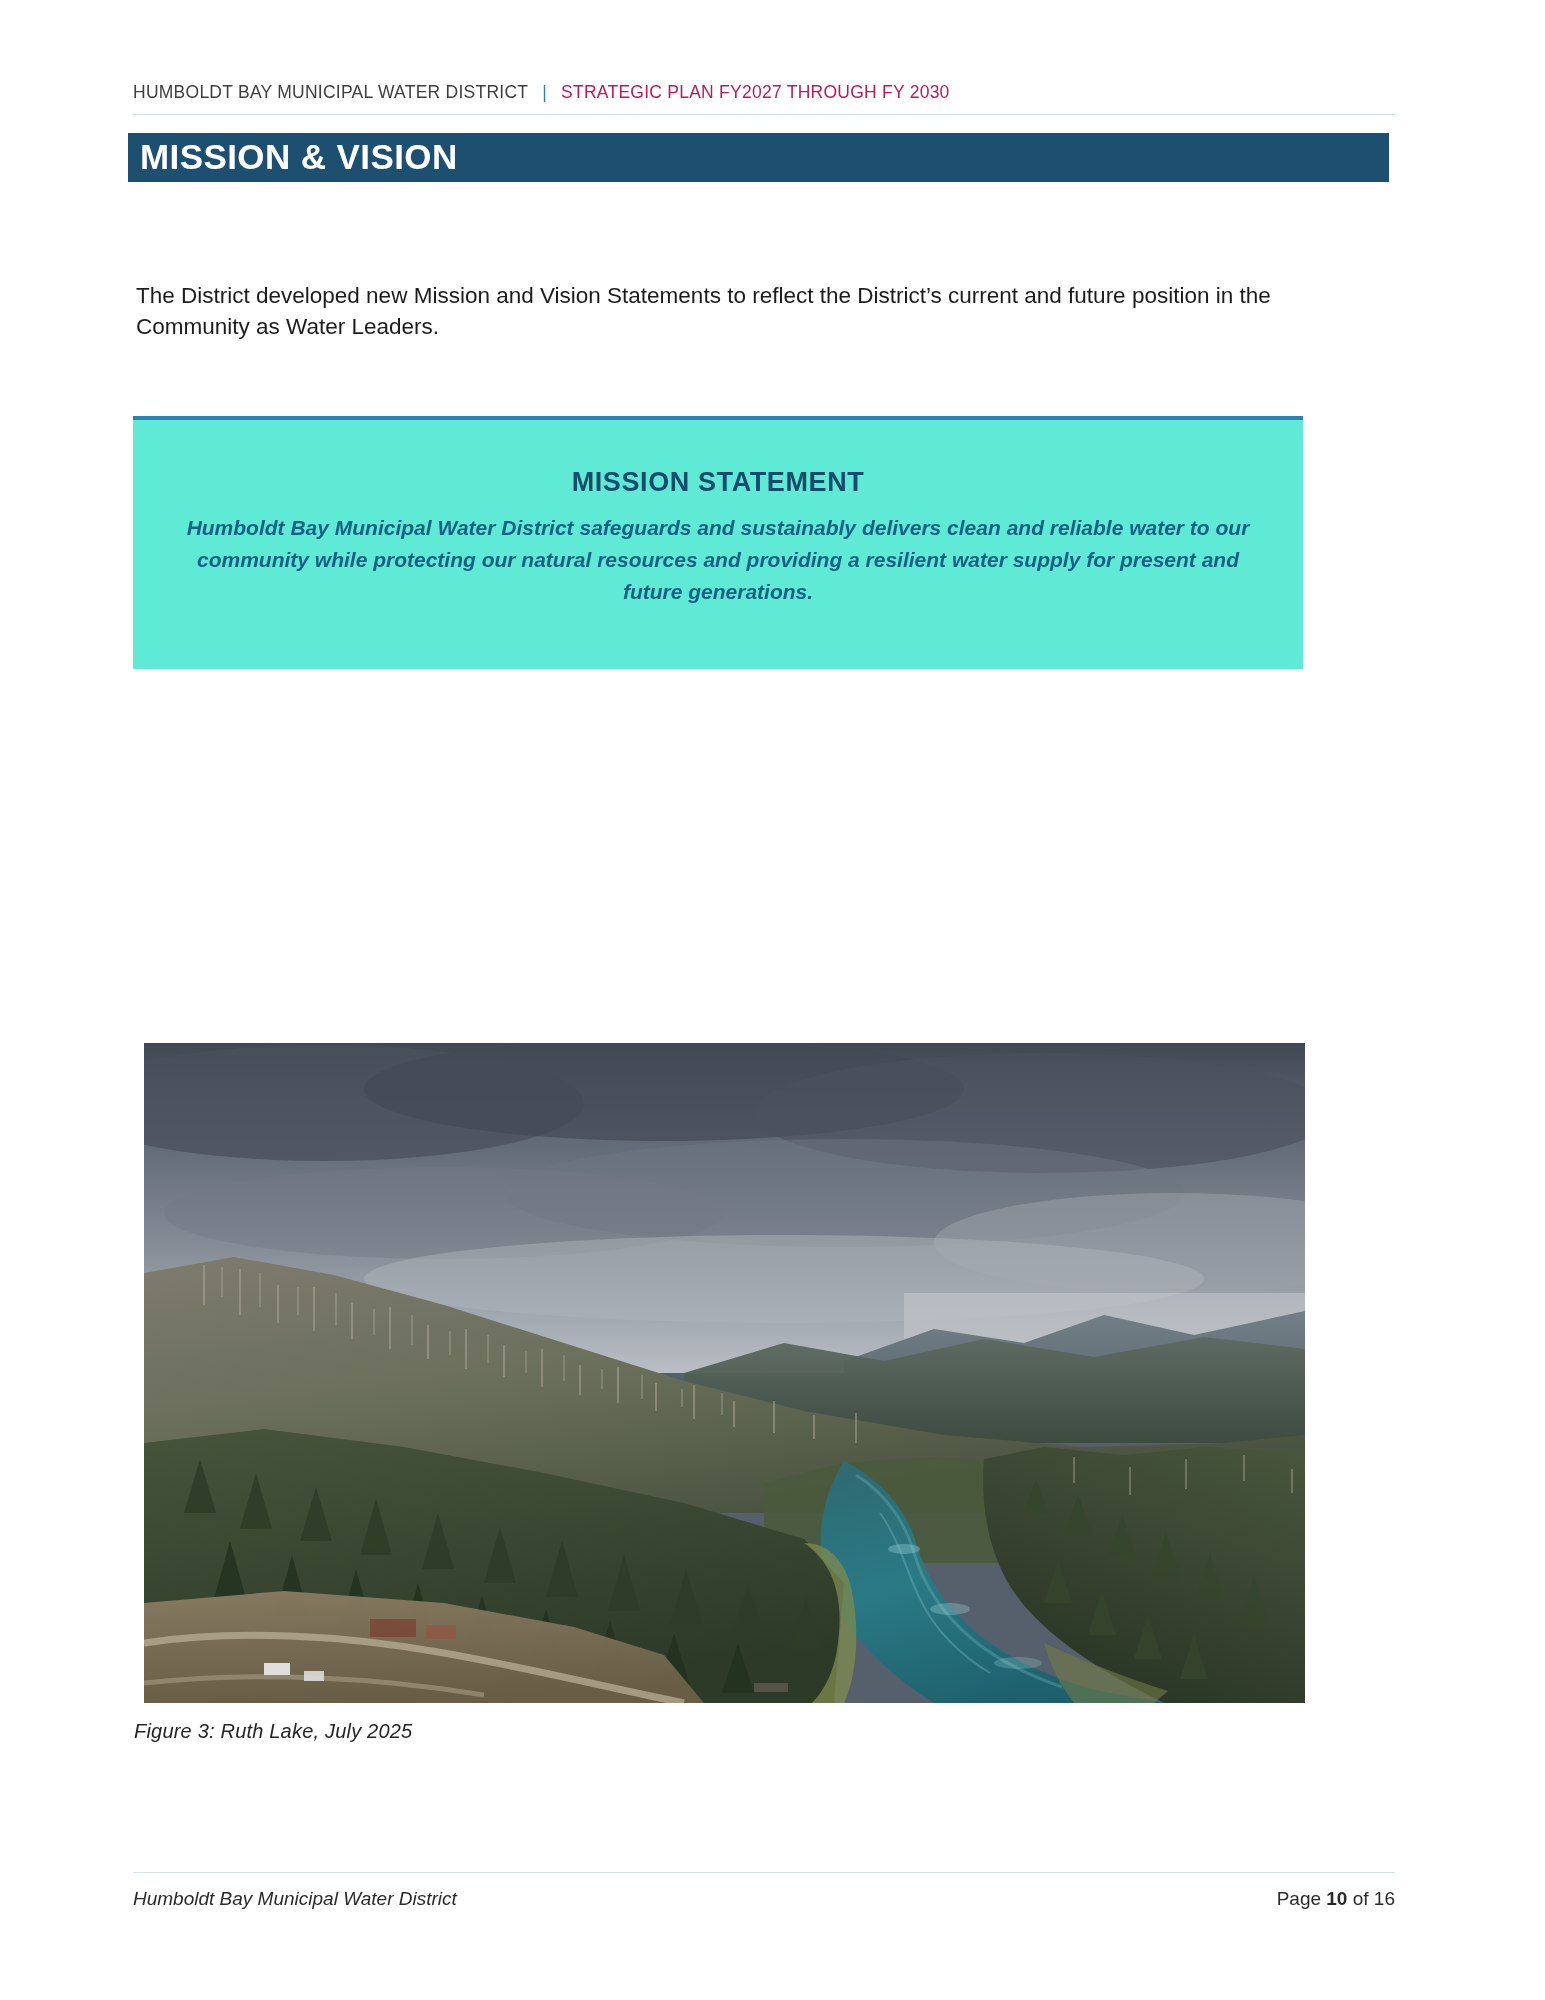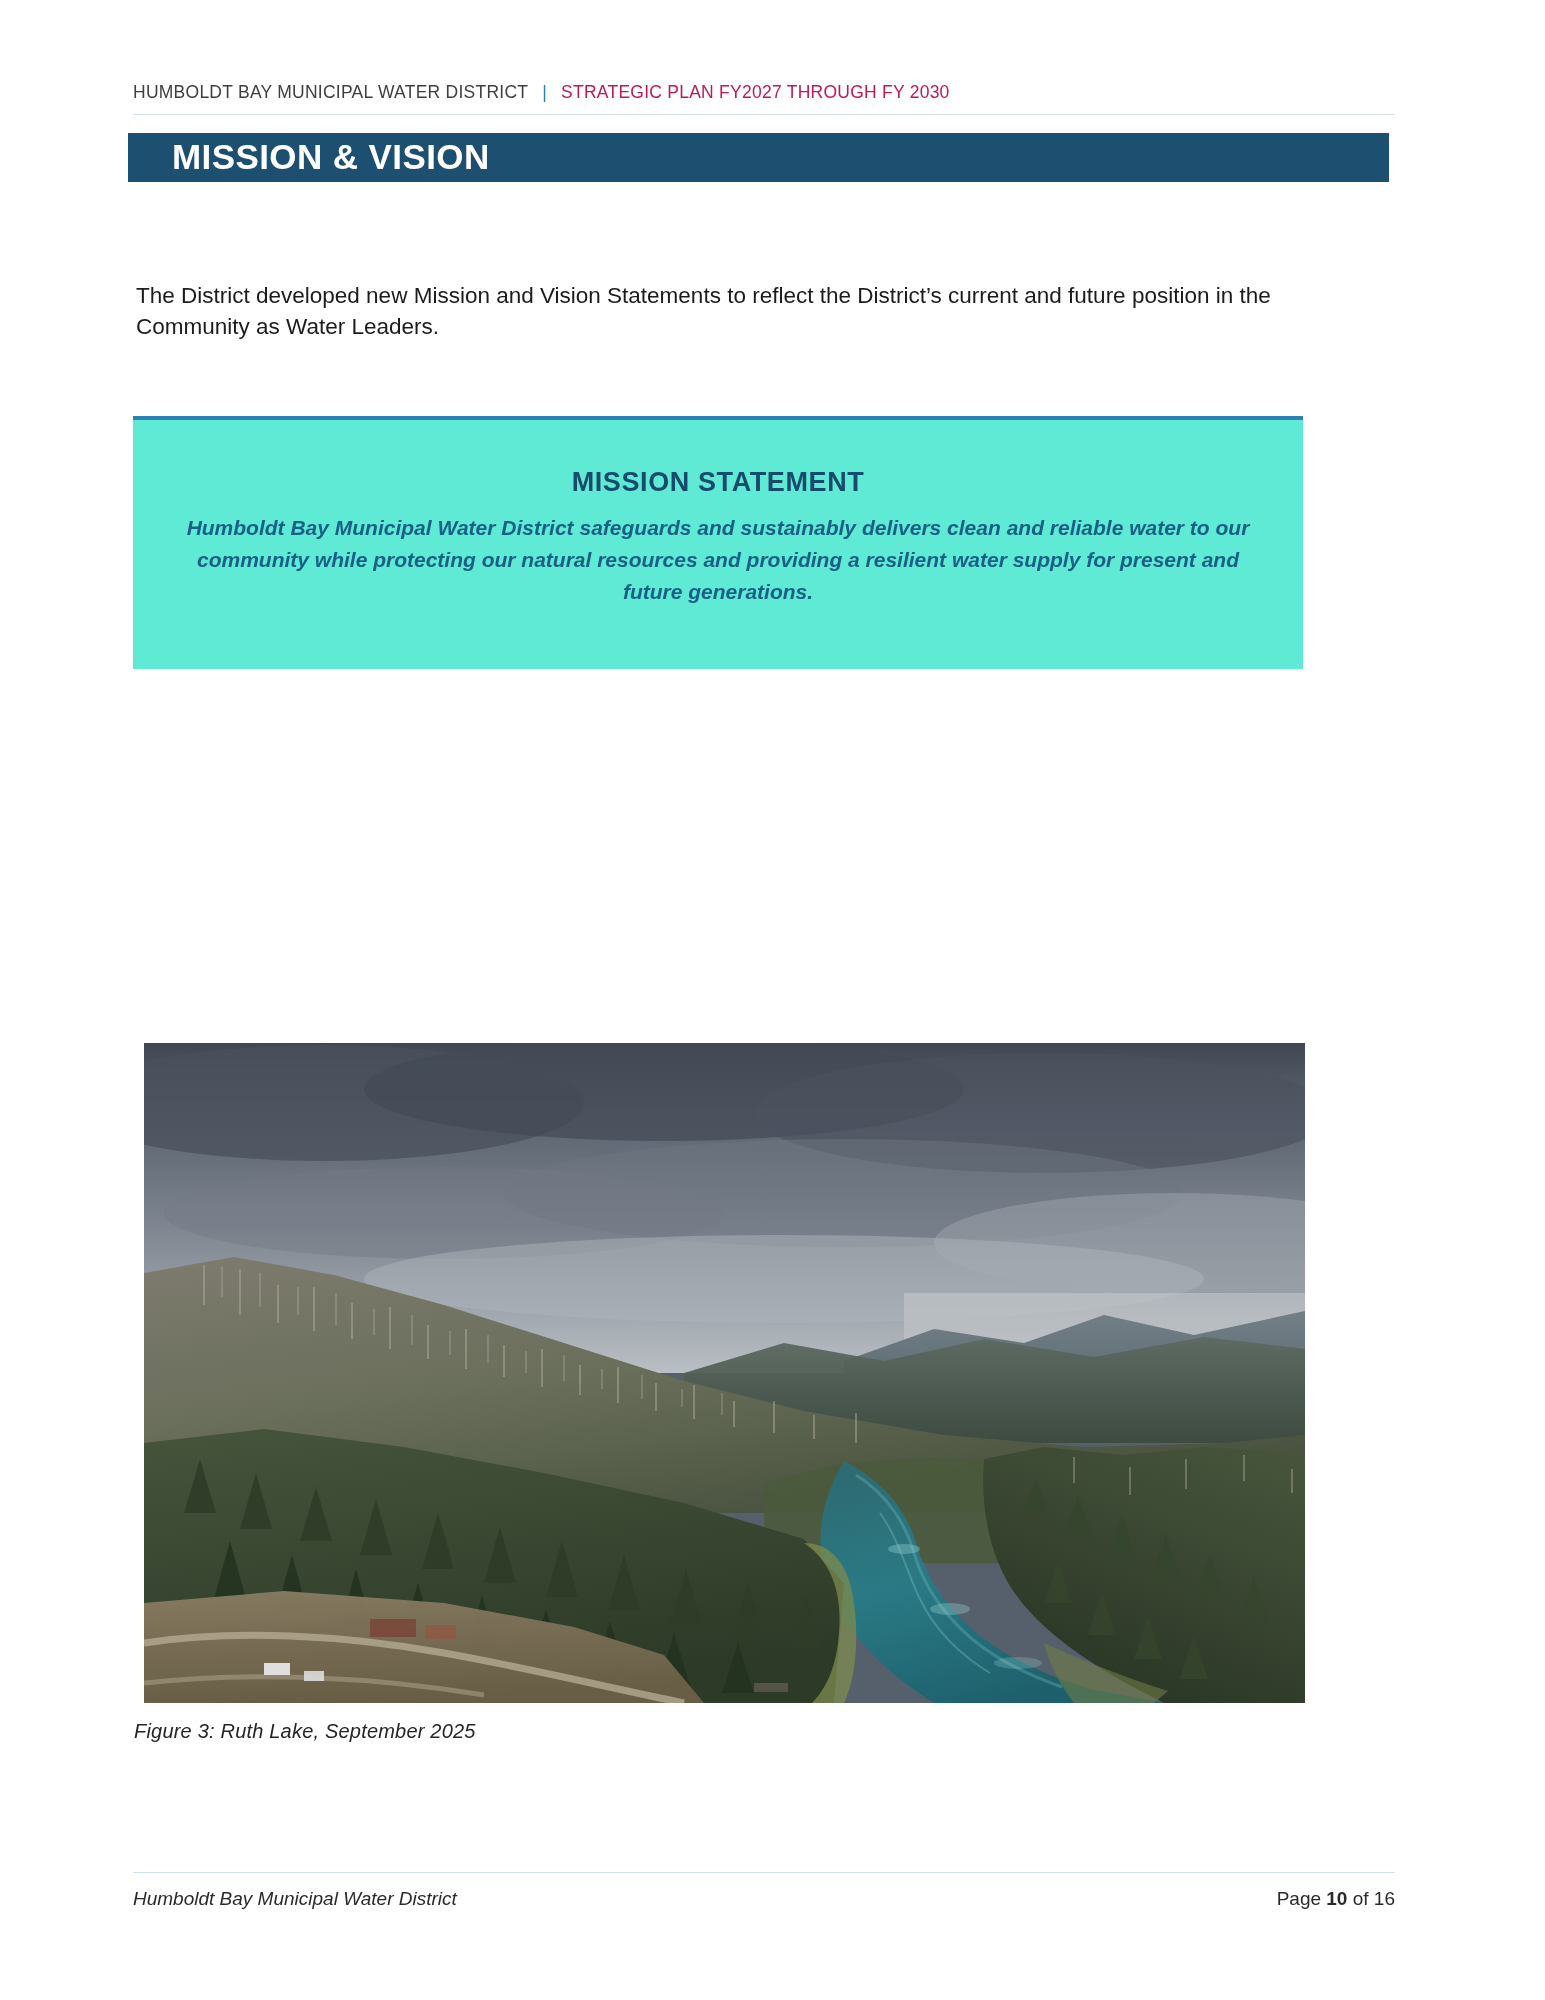--- a/index.html
+++ b/index.html
@@ -64,21 +64,20 @@
     align-items: center;
   }
   .title-banner-text {
     color: #ffffff;
     font-size: 35px;
     font-weight: bold;
     letter-spacing: 0.4px;
     padding-left: 12px;
     line-height: 1;
     margin-top: -2px;
-    margin-left: 32px;
   }
   
   .intro {
     position: absolute;
     left: 136px;
     top: 257px;
     width: 1210px;
     font-size: 22.5px;
     line-height: 31px;
     color: #1c1c1c;
@@ -344,21 +343,21 @@
         <rect x="282" y="582" width="30" height="14" fill="#8d5a46" opacity="0.9"></rect>
         <rect x="120" y="620" width="26" height="12" fill="#e6e6e6" opacity="0.95"></rect>
         <rect x="160" y="628" width="20" height="10" fill="#dcdcdc" opacity="0.9"></rect>
         <rect x="610" y="640" width="34" height="9" fill="#5d5a50" opacity="0.8"></rect>
 
         <path d="M660,500 C690,520 700,556 694,600 C690,632 678,650 668,660 L700,660 C714,630 716,580 706,540 C698,514 682,500 660,500 Z" fill="#7f8b4e" opacity="0.75"></path>
         <path d="M900,600 C940,618 980,634 1024,648 L1010,660 L930,660 C916,642 906,622 900,600 Z" fill="#6f7b46" opacity="0.6"></path>
       </svg>
     </div>
   </div>
-  <div class="figure-caption">Figure 3: Ruth Lake, September 2025</div>
+  <div class="figure-caption">Figure 3: Ruth Lake, July 2025</div>
 
   <div class="footer-rule"></div>
   <div class="footer-left">Humboldt Bay Municipal Water District</div>
   <div class="footer-right">
     <span>Page</span>
     <b>10</b>
     <span>of</span>
     <span>16</span>
   </div>
 

